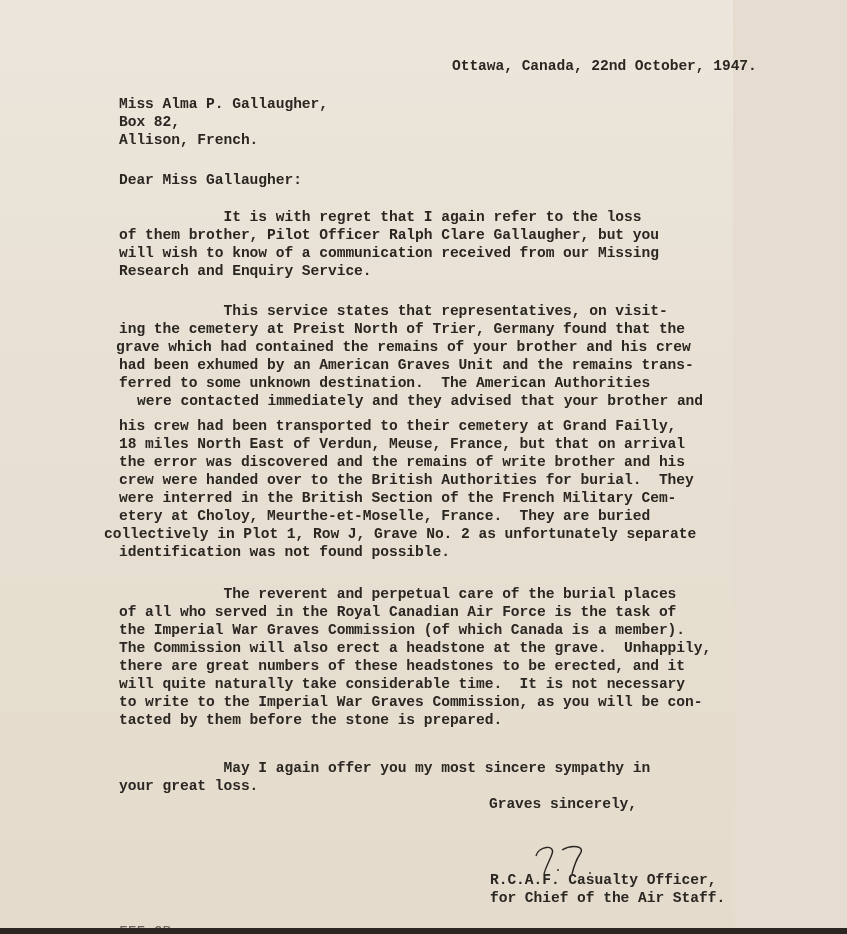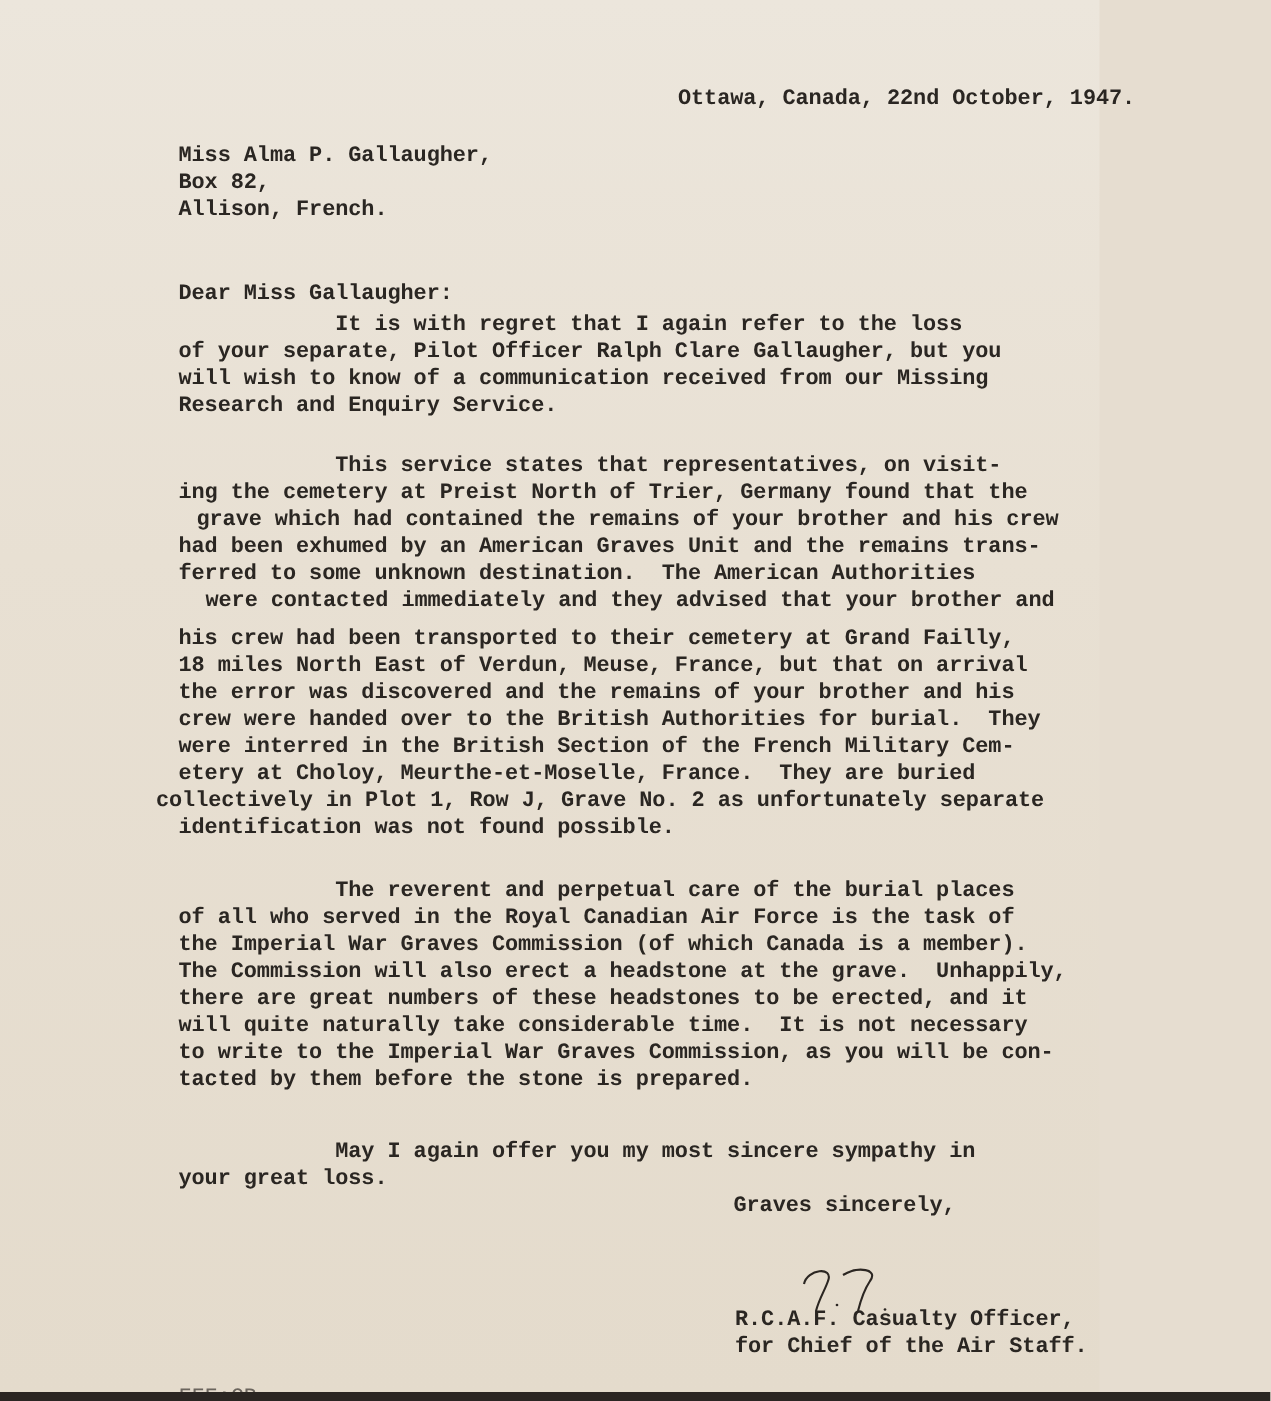--- a/index.html
+++ b/index.html
@@ -34,36 +34,36 @@
 <body>
 
 <div class="paper">
 
   <div class="t" style="left:452px;top:58px;">Ottawa, Canada, 22nd October, 1947.</div>
 
   <div class="t" style="left:119px;top:96px;">Miss Alma P. Gallaugher,</div>
   <div class="t" style="left:119px;top:114px;">Box 82,</div>
   <div class="t" style="left:119px;top:132px;">Allison, French.</div>
 
-  <div class="t" style="left:119px;top:188px;">Dear Miss Gallaugher:</div>
+  <div class="t" style="left:119px;top:172px;">Dear Miss Gallaugher:</div>
 
   <div class="t" style="left:119px;top:209px;">            It is with regret that I again refer to the loss</div>
-  <div class="t" style="left:119px;top:227px;">of your separate, Pilot Officer Ralph Clare Gallaugher, but you</div>
+  <div class="t" style="left:119px;top:227px;">of them brother, Pilot Officer Ralph Clare Gallaugher, but you</div>
   <div class="t" style="left:119px;top:245px;">will wish to know of a communication received from our Missing</div>
   <div class="t" style="left:119px;top:263px;">Research and Enquiry Service.</div>
 
   <div class="t" style="left:119px;top:303px;">            This service states that representatives, on visit-</div>
   <div class="t" style="left:119px;top:321px;">ing the cemetery at Preist North of Trier, Germany found that the</div>
-  <div class="t" style="left:131px;top:339px;">grave which had contained the remains of your brother and his crew</div>
+  <div class="t" style="left:116px;top:339px;">grave which had contained the remains of your brother and his crew</div>
   <div class="t" style="left:119px;top:357px;">had been exhumed by an American Graves Unit and the remains trans-</div>
   <div class="t" style="left:119px;top:375px;">ferred to some unknown destination.  The American Authorities</div>
   <div class="t" style="left:137px;top:393px;">were contacted immediately and they advised that your brother and</div>
   <div class="t" style="left:119px;top:418px;">his crew had been transported to their cemetery at Grand Failly,</div>
   <div class="t" style="left:119px;top:436px;">18 miles North East of Verdun, Meuse, France, but that on arrival</div>
-  <div class="t" style="left:119px;top:454px;">the error was discovered and the remains of your brother and his</div>
+  <div class="t" style="left:119px;top:454px;">the error was discovered and the remains of write brother and his</div>
   <div class="t" style="left:119px;top:472px;">crew were handed over to the British Authorities for burial.  They</div>
   <div class="t" style="left:119px;top:490px;">were interred in the British Section of the French Military Cem-</div>
   <div class="t" style="left:119px;top:508px;">etery at Choloy, Meurthe-et-Moselle, France.  They are buried</div>
   <div class="t" style="left:104px;top:526px;">collectively in Plot 1, Row J, Grave No. 2 as unfortunately separate</div>
   <div class="t" style="left:119px;top:544px;">identification was not found possible.</div>
 
   <div class="t" style="left:119px;top:586px;">            The reverent and perpetual care of the burial places</div>
   <div class="t" style="left:119px;top:604px;">of all who served in the Royal Canadian Air Force is the task of</div>
   <div class="t" style="left:119px;top:622px;">the Imperial War Graves Commission (of which Canada is a member).</div>
   <div class="t" style="left:119px;top:640px;">The Commission will also erect a headstone at the grave.  Unhappily,</div>

